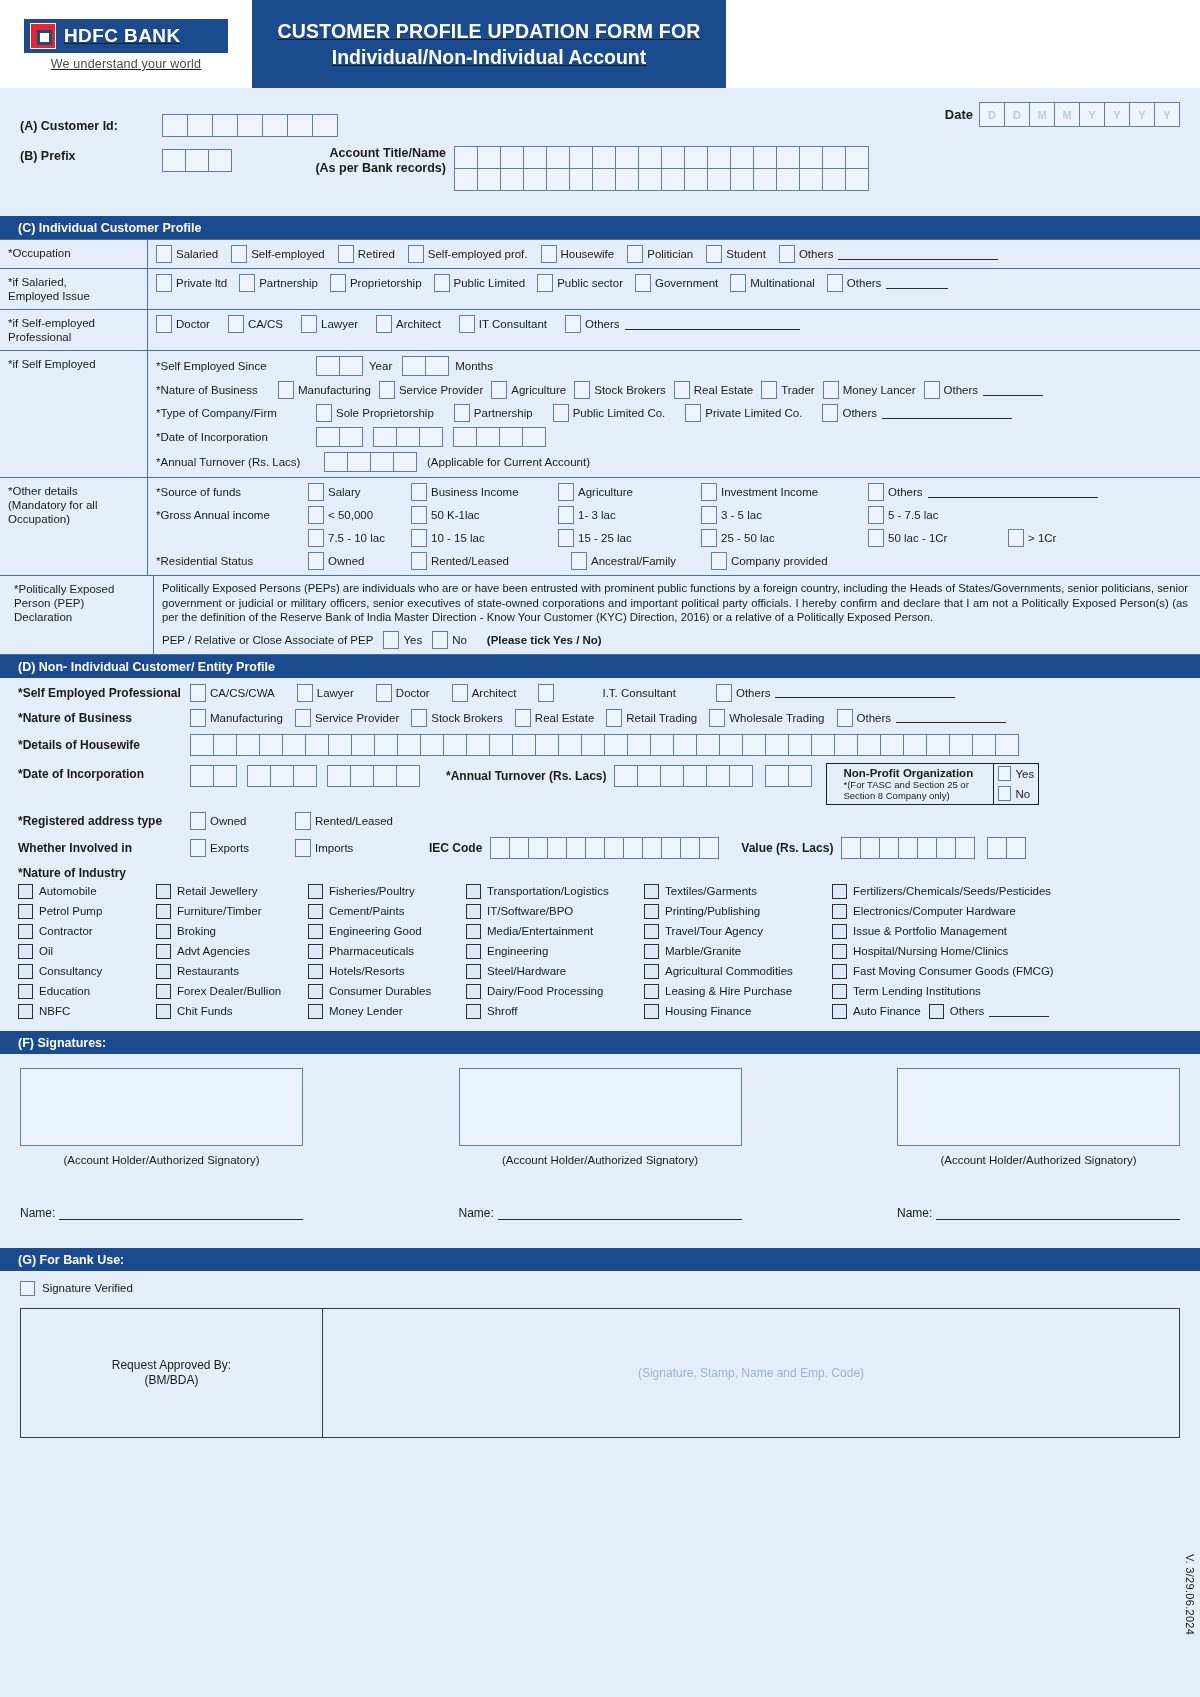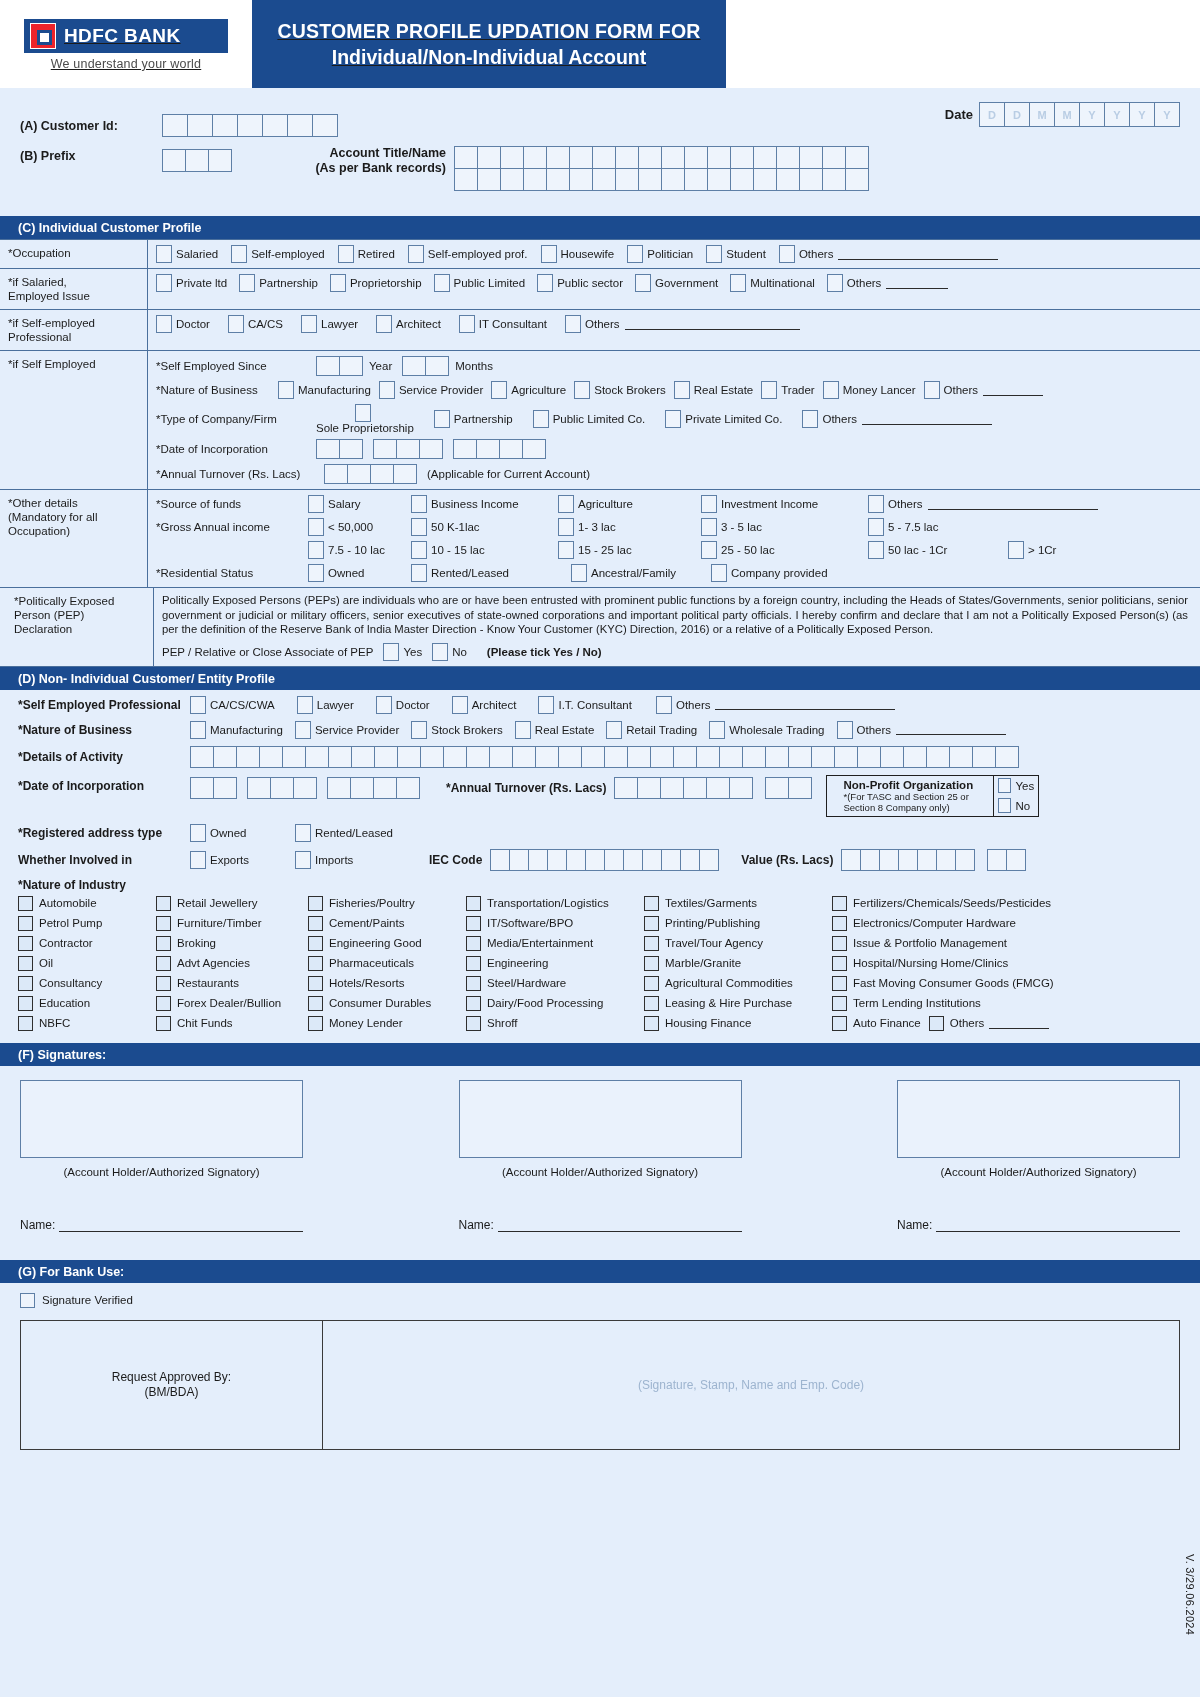--- a/index.html
+++ b/index.html
@@ -426,21 +426,21 @@
               <span class="opt">
                 <span class="cb"></span>
                 <span class="t">Others</span>
                 <span class="uline" style="width: 60px; margin-left: 5px;"></span>
               </span>
             </div>
         </div>
         <div class="subrow">
           <div class="sublab w160">*Type of Company/Firm</div>
           <div class="inline" id="toc-opts">
-              <span class="opt" style="margin-right: 20px; flex-direction: column;">
+              <span class="opt" style="margin-right: 20px;">
                 <span class="cb"></span>
                 <span class="t">Sole Proprietorship</span>
               </span>
               <span class="opt" style="margin-right: 20px;">
                 <span class="cb"></span>
                 <span class="t">Partnership</span>
               </span>
               <span class="opt" style="margin-right: 20px;">
                 <span class="cb"></span>
                 <span class="t">Public Limited Co.</span>
@@ -633,21 +633,21 @@
             <span class="t">Lawyer</span>
           </span>
           <span class="opt" style="margin-right: 22px;">
             <span class="cb"></span>
             <span class="t">Doctor</span>
           </span>
           <span class="opt" style="margin-right: 22px;">
             <span class="cb"></span>
             <span class="t">Architect</span>
           </span>
-          <span class="opt" style="margin-right: 24px;">
+          <span class="opt" style="margin-right: 40px; gap: 44px;">
             <span class="cb"></span>
             <span class="t">I.T. Consultant</span>
           </span>
           <span class="opt">
             <span class="cb"></span>
             <span class="t">Others</span>
             <span class="uline" style="width: 180px; margin-left: 5px;"></span>
           </span>
         </div>
     </div>
@@ -681,21 +681,21 @@
           </span>
           <span class="opt">
             <span class="cb"></span>
             <span class="t">Others</span>
             <span class="uline" style="width: 110px; margin-left: 5px;"></span>
           </span>
         </div>
     </div>
 
     <div class="drow">
-      <div class="dlab">*Details of Activity</div>
+      <div class="dlab">*Details of Housewife</div>
       <div class="boxrow" id="doa-cells">
           <div class="cell" style="width: 24px; height: 22px;"></div>
           <div class="cell" style="width: 24px; height: 22px;"></div>
           <div class="cell" style="width: 24px; height: 22px;"></div>
           <div class="cell" style="width: 24px; height: 22px;"></div>
           <div class="cell" style="width: 24px; height: 22px;"></div>
           <div class="cell" style="width: 24px; height: 22px;"></div>
           <div class="cell" style="width: 24px; height: 22px;"></div>
           <div class="cell" style="width: 24px; height: 22px;"></div>
           <div class="cell" style="width: 24px; height: 22px;"></div>

